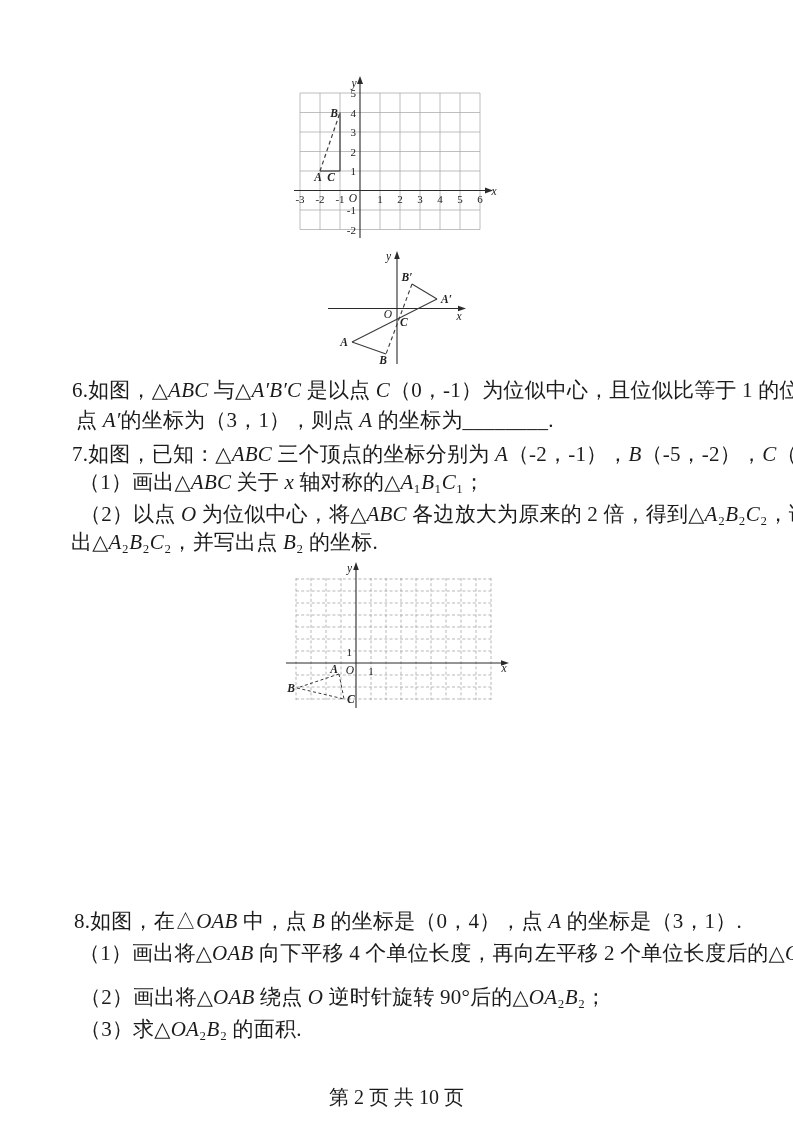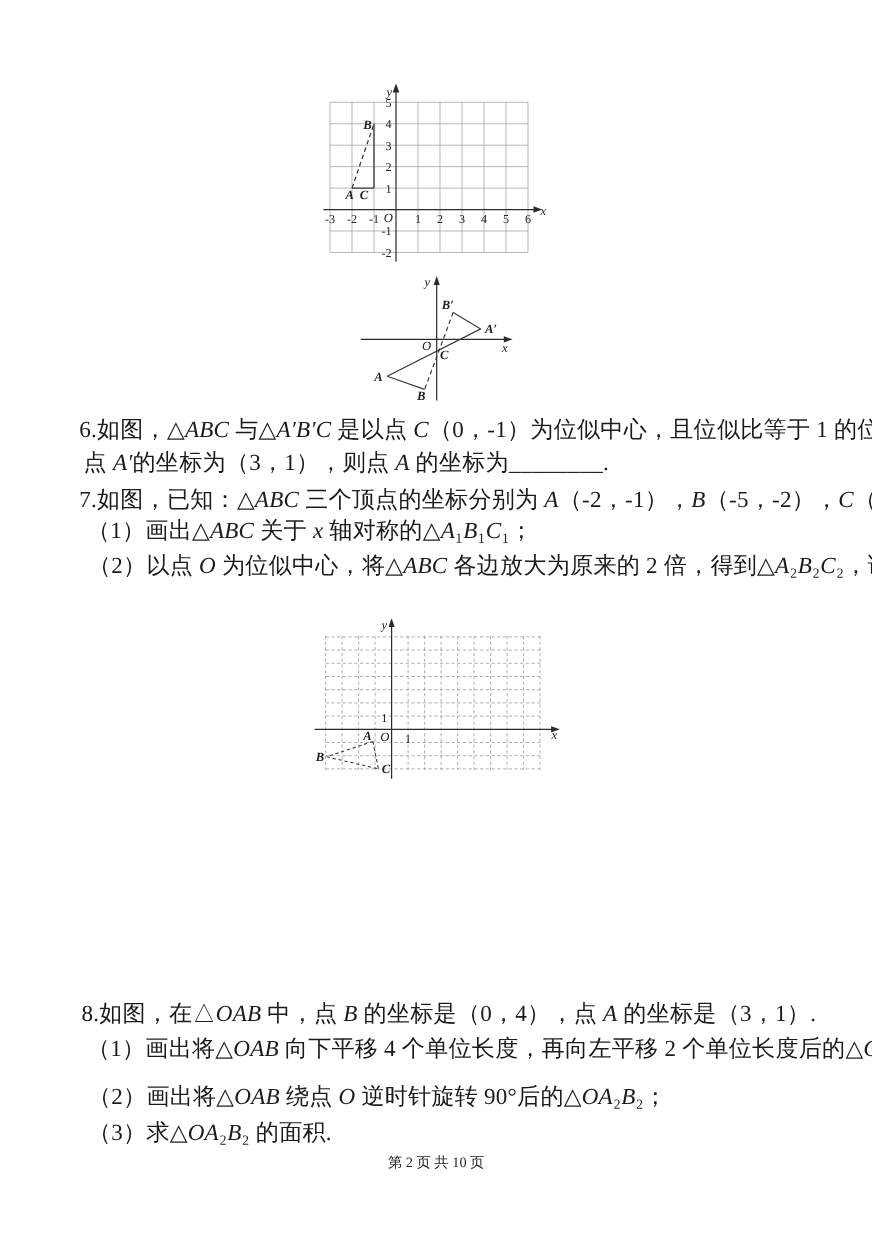--- a/index.html
+++ b/index.html
@@ -1,21 +1,21 @@
 <!DOCTYPE html>
 <html><head>
 <meta charset="utf-8">
 <style>
   html,body{margin:0;padding:0;background:#888;}
   .page{position:relative;width:793px;height:1122px;background:#ffffff;overflow:hidden;
         font-family:"Liberation Serif","DejaVu Serif",serif;color:#1b1b1b;}
   .tline{position:absolute;font-size:21px;line-height:20px;white-space:nowrap;
          letter-spacing:0.2px;}
   .tline i{font-style:italic;}
-  .footer{position:absolute;left:0;width:793px;text-align:center;font-size:13px;}
+  .footer{position:absolute;left:0;width:793px;text-align:center;font-size:20px;margin-top:36px;}
   .fig{position:absolute;}
   svg text{font-family:"Liberation Serif","DejaVu Serif",serif;fill:#222;}
   .it{font-style:italic;}
 </style>
 </head>
 <body>
 
 <div class="page">
 
   <div class="fig" style="left:290px;top:72px;">
@@ -112,20 +112,21 @@
         <text x="87" y="31" text-anchor="middle" font-style="italic" font-weight="bold">B′</text>
       </g>
     </svg>
   </div>
 
   <div class="tline" style="left:72px;top:380px;">6.如图，△<i>ABC</i> 与△<i>A′B′C</i> 是以点 <i>C</i>（0，-1）为位似中心，且位似比等于 1 的位似图形，若</div>
   <div class="tline" style="left:76px;top:410px;">点 <i>A′</i>的坐标为（3，1），则点 <i>A</i> 的坐标为________.</div>
   <div class="tline" style="left:72px;top:444px;">7.如图，已知：△<i>ABC</i> 三个顶点的坐标分别为 <i>A</i>（-2，-1），<i>B</i>（-5，-2），<i>C</i>（-1，-3）.</div>
   <div class="tline" style="left:79px;top:472px;">（1）画出△<i>ABC</i> 关于 <i>x</i> 轴对称的△<i>A</i>₁<i>B</i>₁<i>C</i>₁；</div>
   <div class="tline" style="left:80px;top:504px;">（2）以点 <i>O</i> 为位似中心，将△<i>ABC</i> 各边放大为原来的 2 倍，得到△<i>A</i>₂<i>B</i>₂<i>C</i>₂，请在网格中画</div>
+  <div class="tline" style="left:71px;top:532px;">出△<i>A</i>₂<i>B</i>₂<i>C</i>₂，并写出点 <i>B</i>₂ 的坐标.</div>
 
   <div class="fig" style="left:283px;top:562px;">
     <svg width="232" height="152">
       <g stroke="#9a9a9a" stroke-width="0.7" stroke-dasharray="3 2.2">
         <line x1="13" y1="16" x2="13" y2="138"></line>
           <line x1="28" y1="16" x2="28" y2="138"></line>
         <line x1="43" y1="16" x2="43" y2="138"></line>
           <line x1="58" y1="16" x2="58" y2="138"></line>
         <line x1="88" y1="16" x2="88" y2="138"></line>
           <line x1="103" y1="16" x2="103" y2="138"></line>

